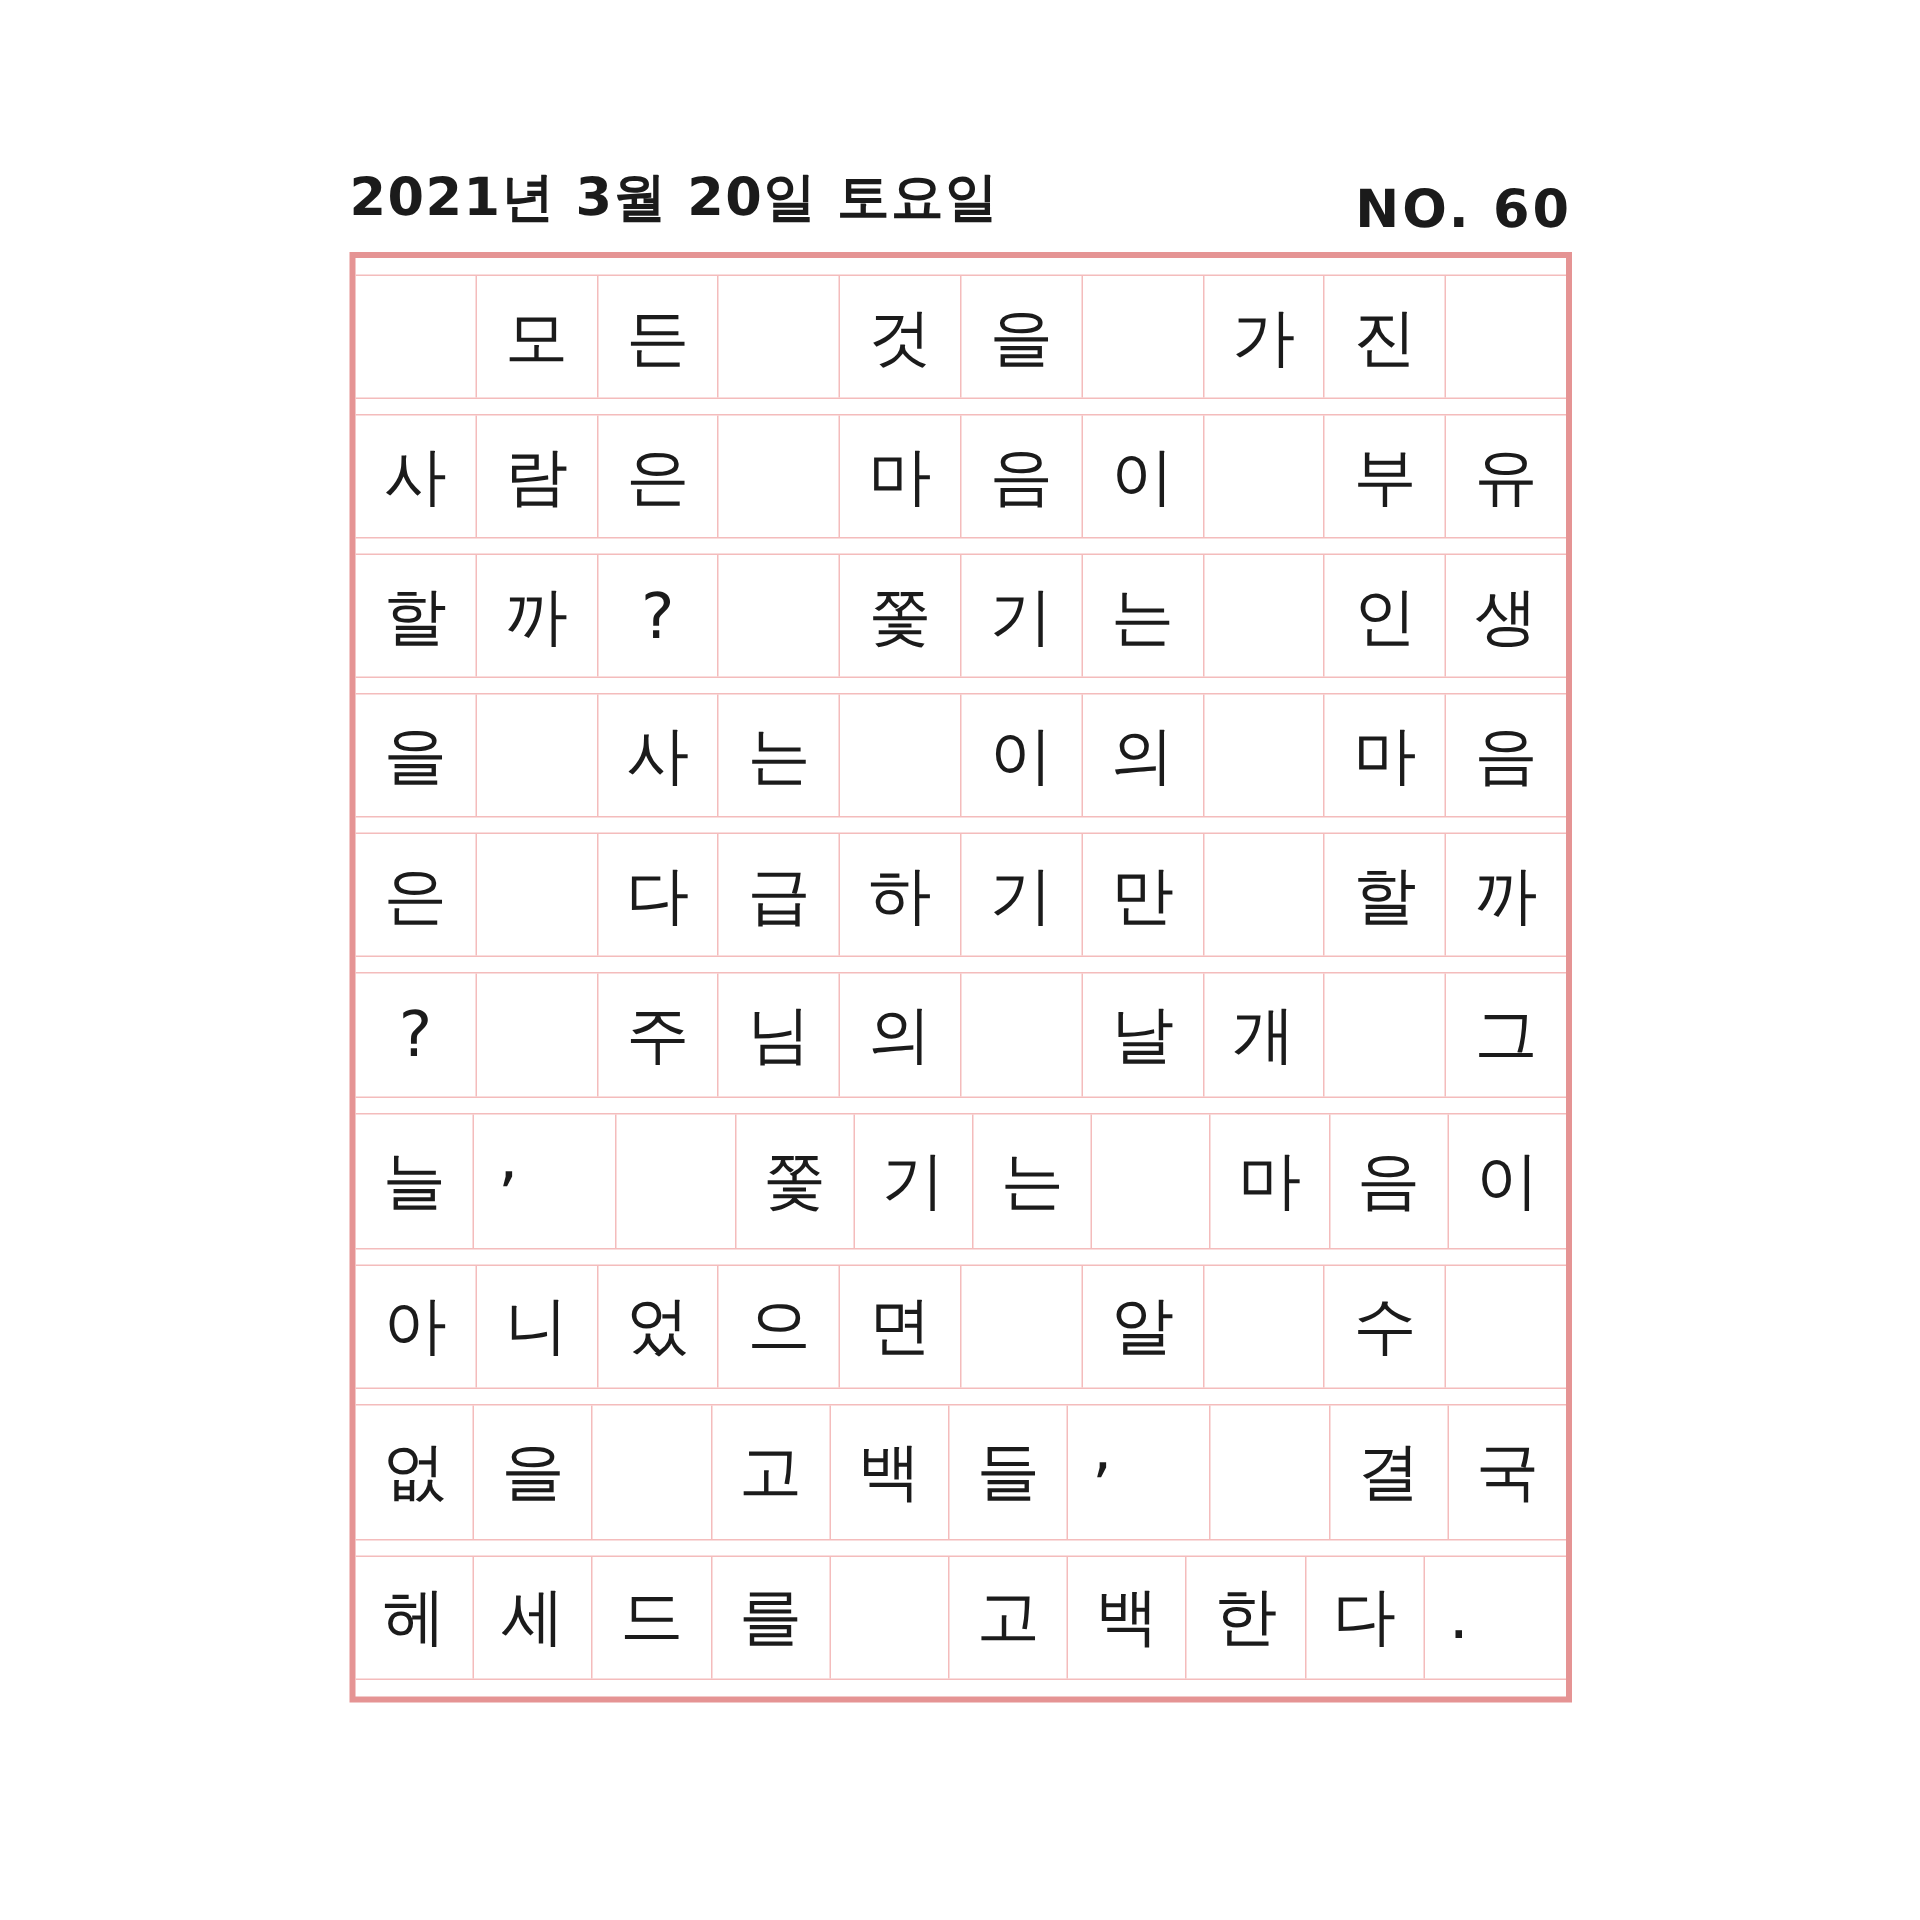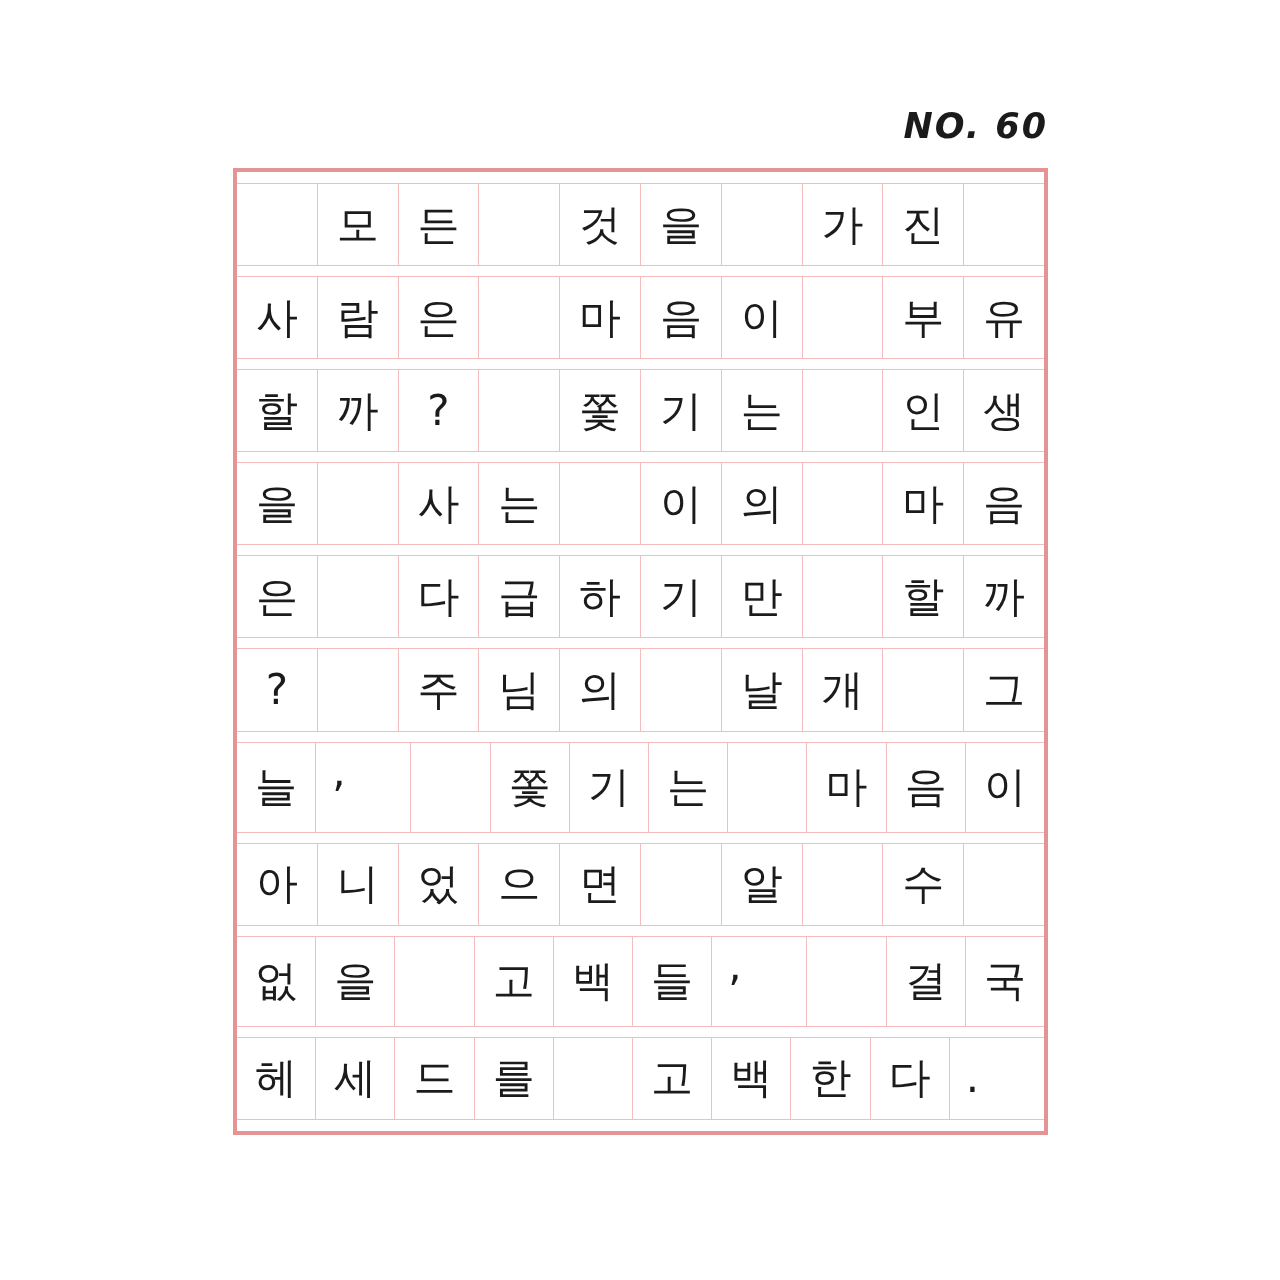--- a/index.html
+++ b/index.html
@@ -15,23 +15,23 @@
     position:relative;
     overflow:hidden;
   }
   .page{position:absolute;inset:0;}
   .header-date{
     position:absolute;left:233px;top:108px;width:520px;height:52px;
     font-size:35px;font-weight:600;color:var(--ink);
     letter-spacing:1px;white-space:nowrap;
   }
   .header-no{
-    position:absolute;top:106px;right:232px;height:52px;
+    position:absolute;top:120px;right:232px;height:52px;
     font-size:35px;font-weight:600;color:var(--ink);
-    letter-spacing:2px;white-space:nowrap;text-align:center;font-style:italic;
+    letter-spacing:2px;white-space:nowrap;text-align:center;
   }
   .grid{
     position:absolute;left:233px;top:168px;width:815px;height:967px;
     box-sizing:border-box;
     border:4px solid var(--outer);
     background:#ffffff;
     display:flex;flex-direction:column;
   }
   .band{
     flex:0 0 12px;
@@ -54,20 +54,21 @@
     overflow:hidden;
   }
   .cell + .cell{border-left:1.5px solid var(--inner);}
   .cell.comma{align-items:flex-start;justify-content:flex-start;padding:8px 0 0 16px;}
   .cell.period{justify-content:flex-start;padding-left:16px;}
 </style>
 </head>
 <body>
 
 <div class="page">
+  <div class="header-date">2021년 3월 20일 토요일</div>
   <div class="header-no">NO. 60</div>
   <div class="grid" id="manuscript-grid">
       <div class="band first"></div>
       <div class="row">
         <div class="cell"></div>
         <div class="cell">모</div>
         <div class="cell">든</div>
         <div class="cell"></div>
         <div class="cell">것</div>
         <div class="cell">을</div>

